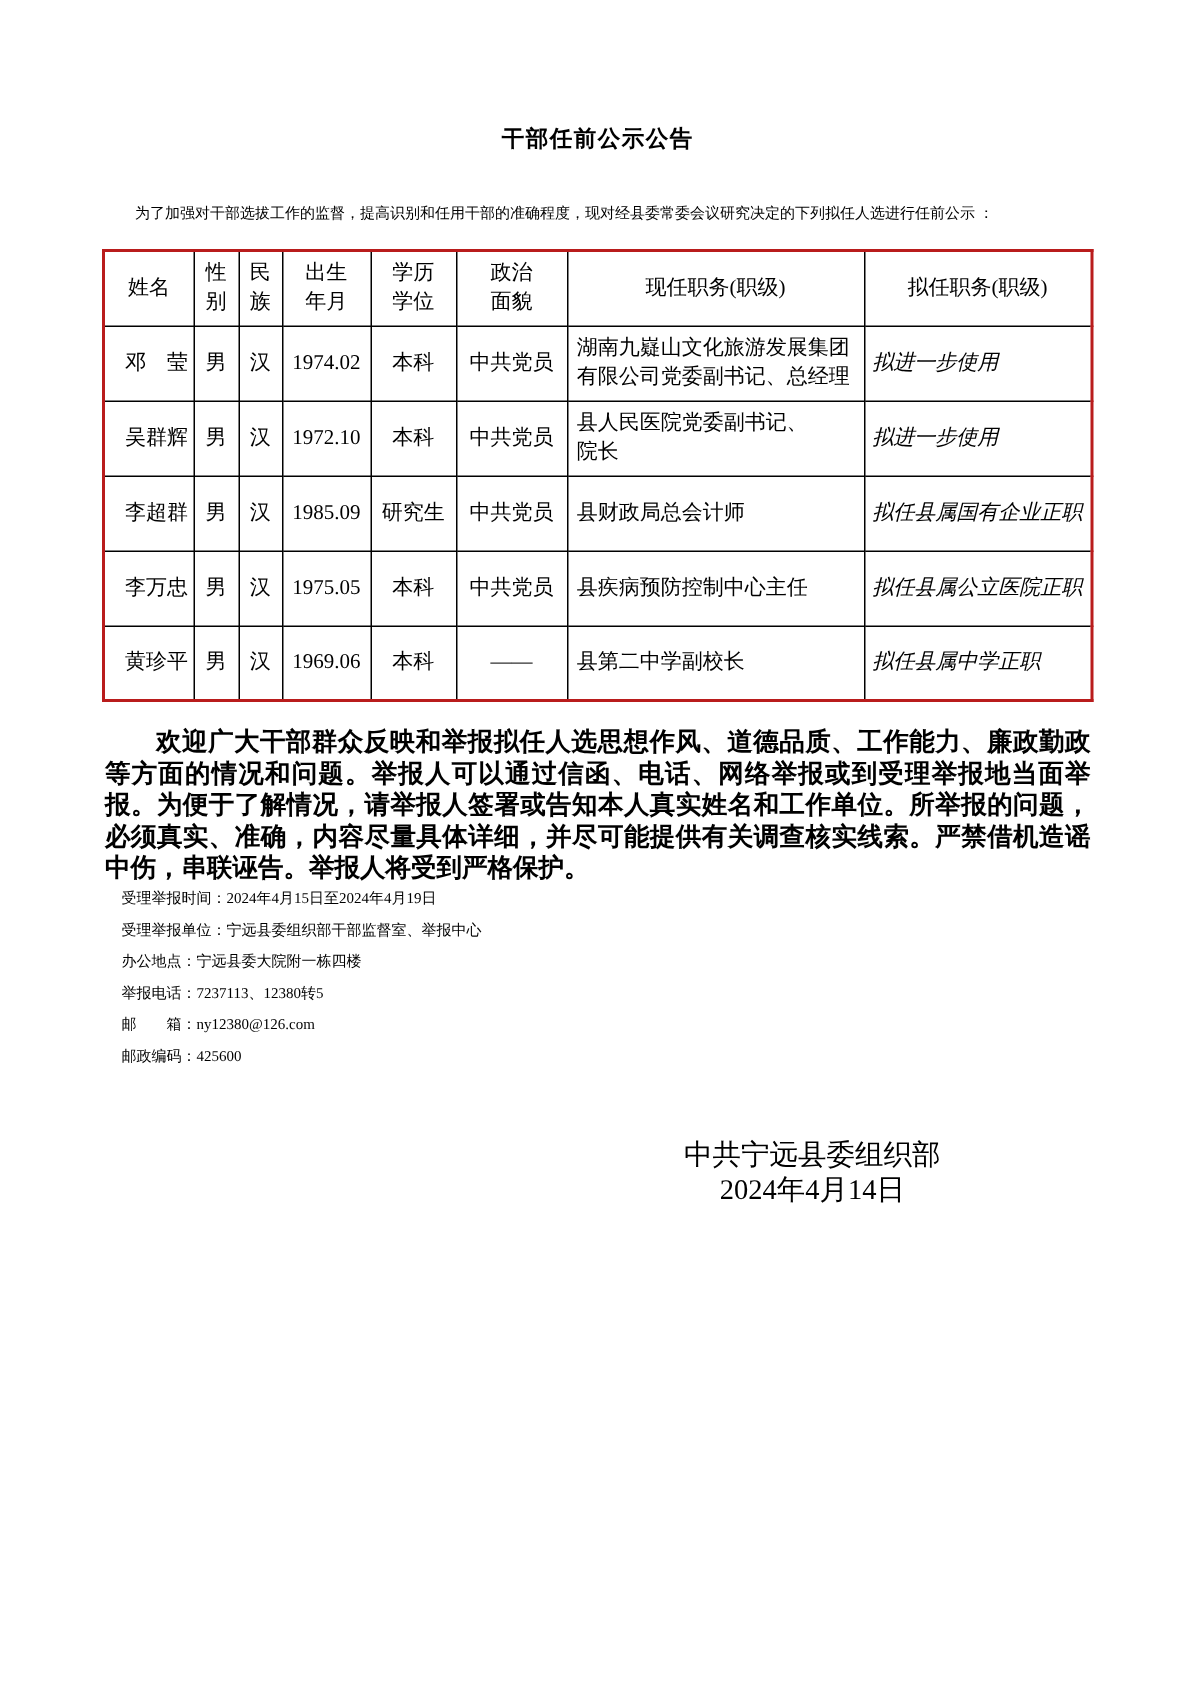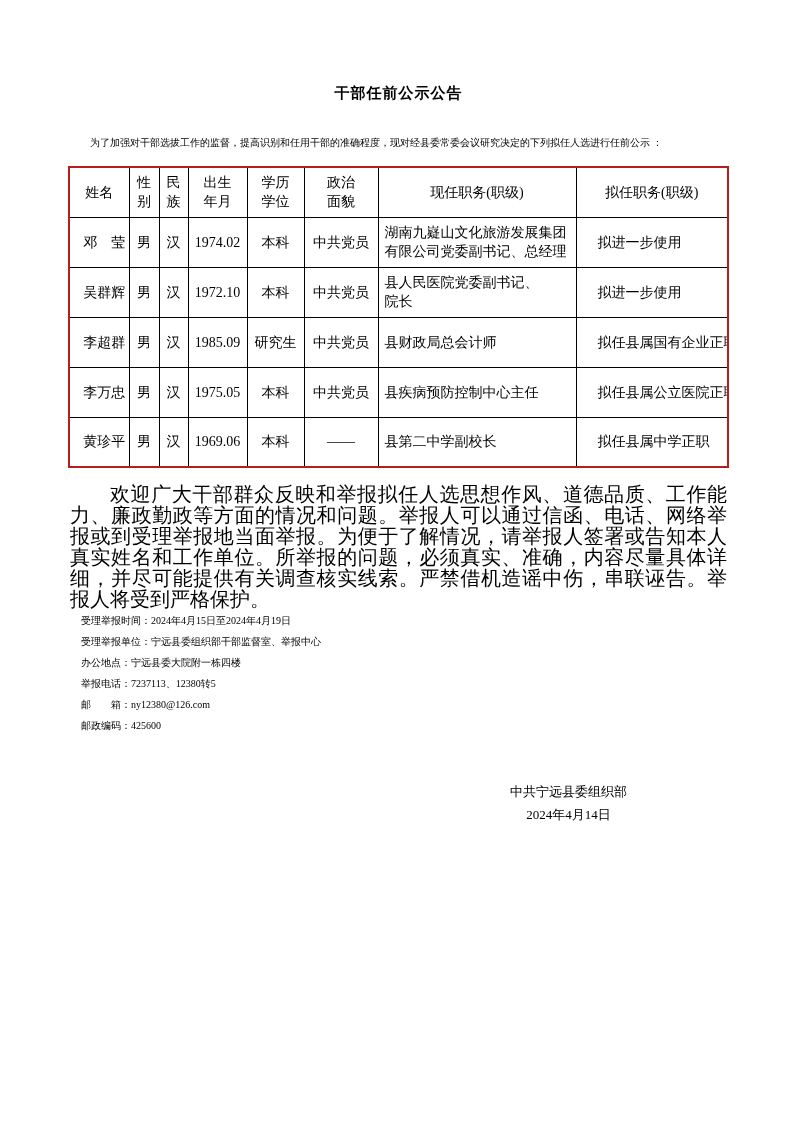--- a/index.html
+++ b/index.html
@@ -51,44 +51,46 @@
   table.officials tr { height: 50px; }
   table.officials td.cell-name { white-space: nowrap; padding-left: 12px; }
   table.officials td.cell-birth { white-space: nowrap; font-size: 14px; }
   table.officials td.cell-current {
     text-align: left;
     padding-left: 6px;
     padding-right: 3px;
   }
   table.officials td.cell-proposed {
     text-align: left;
-    padding-left: 21px;
+    padding-left: 5px;
     padding-right: 2px;
     white-space: nowrap;
+    font-style: italic;
   }
   .notice {
-    font-size: 20px;
+    font-size: 17px;
     line-height: 21px;
     text-align: justify;
     text-indent: 2em;
     margin: 16px 0 0 0;
+    font-weight: bold;
   }
   .contact-line {
     font-size: 10px;
     line-height: 21px;
     text-indent: 1.1em;
     margin: 0;
   }
   .signature {
     margin-top: 44px;
     margin-left: auto;
     margin-right: 100px;
     width: fit-content;
     text-align: center;
-    font-size: 13px;
+    font-size: 19px;
     line-height: 23px;
   }
 </style>
 </head>
 <body>
 
 <div class="page">
 
   <h1 class="doc-title">干部任前公示公告</h1>
 

